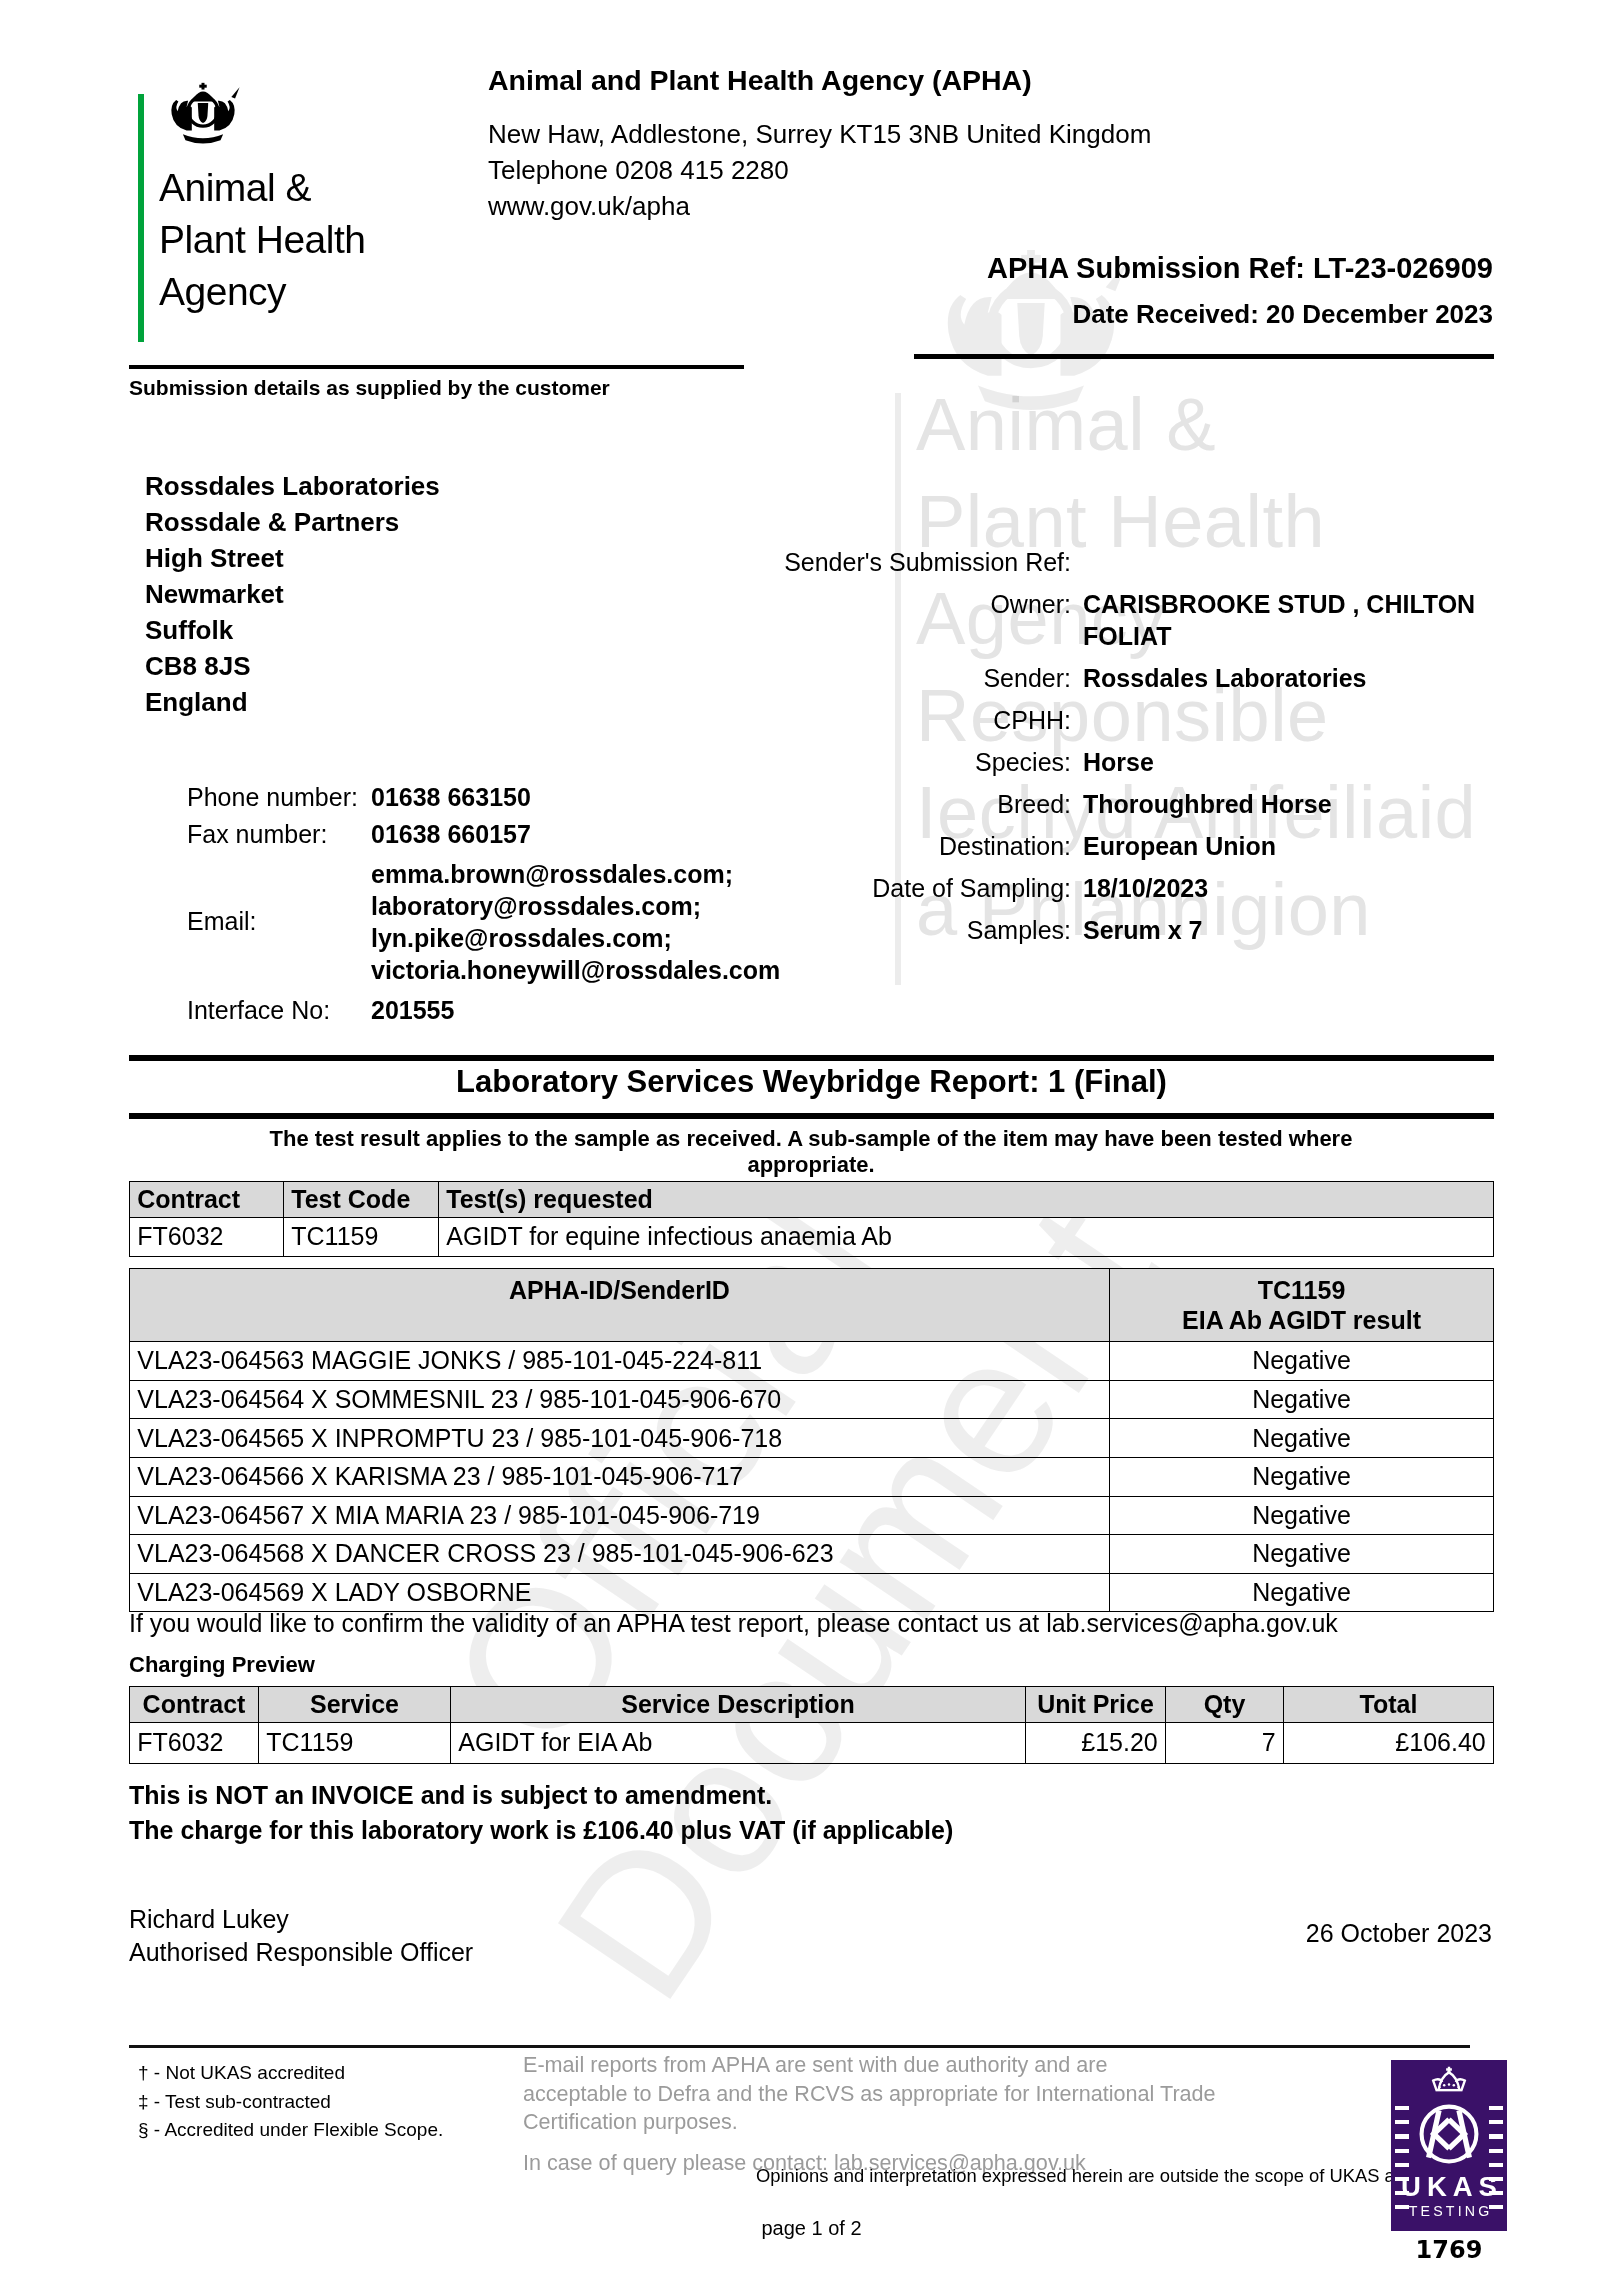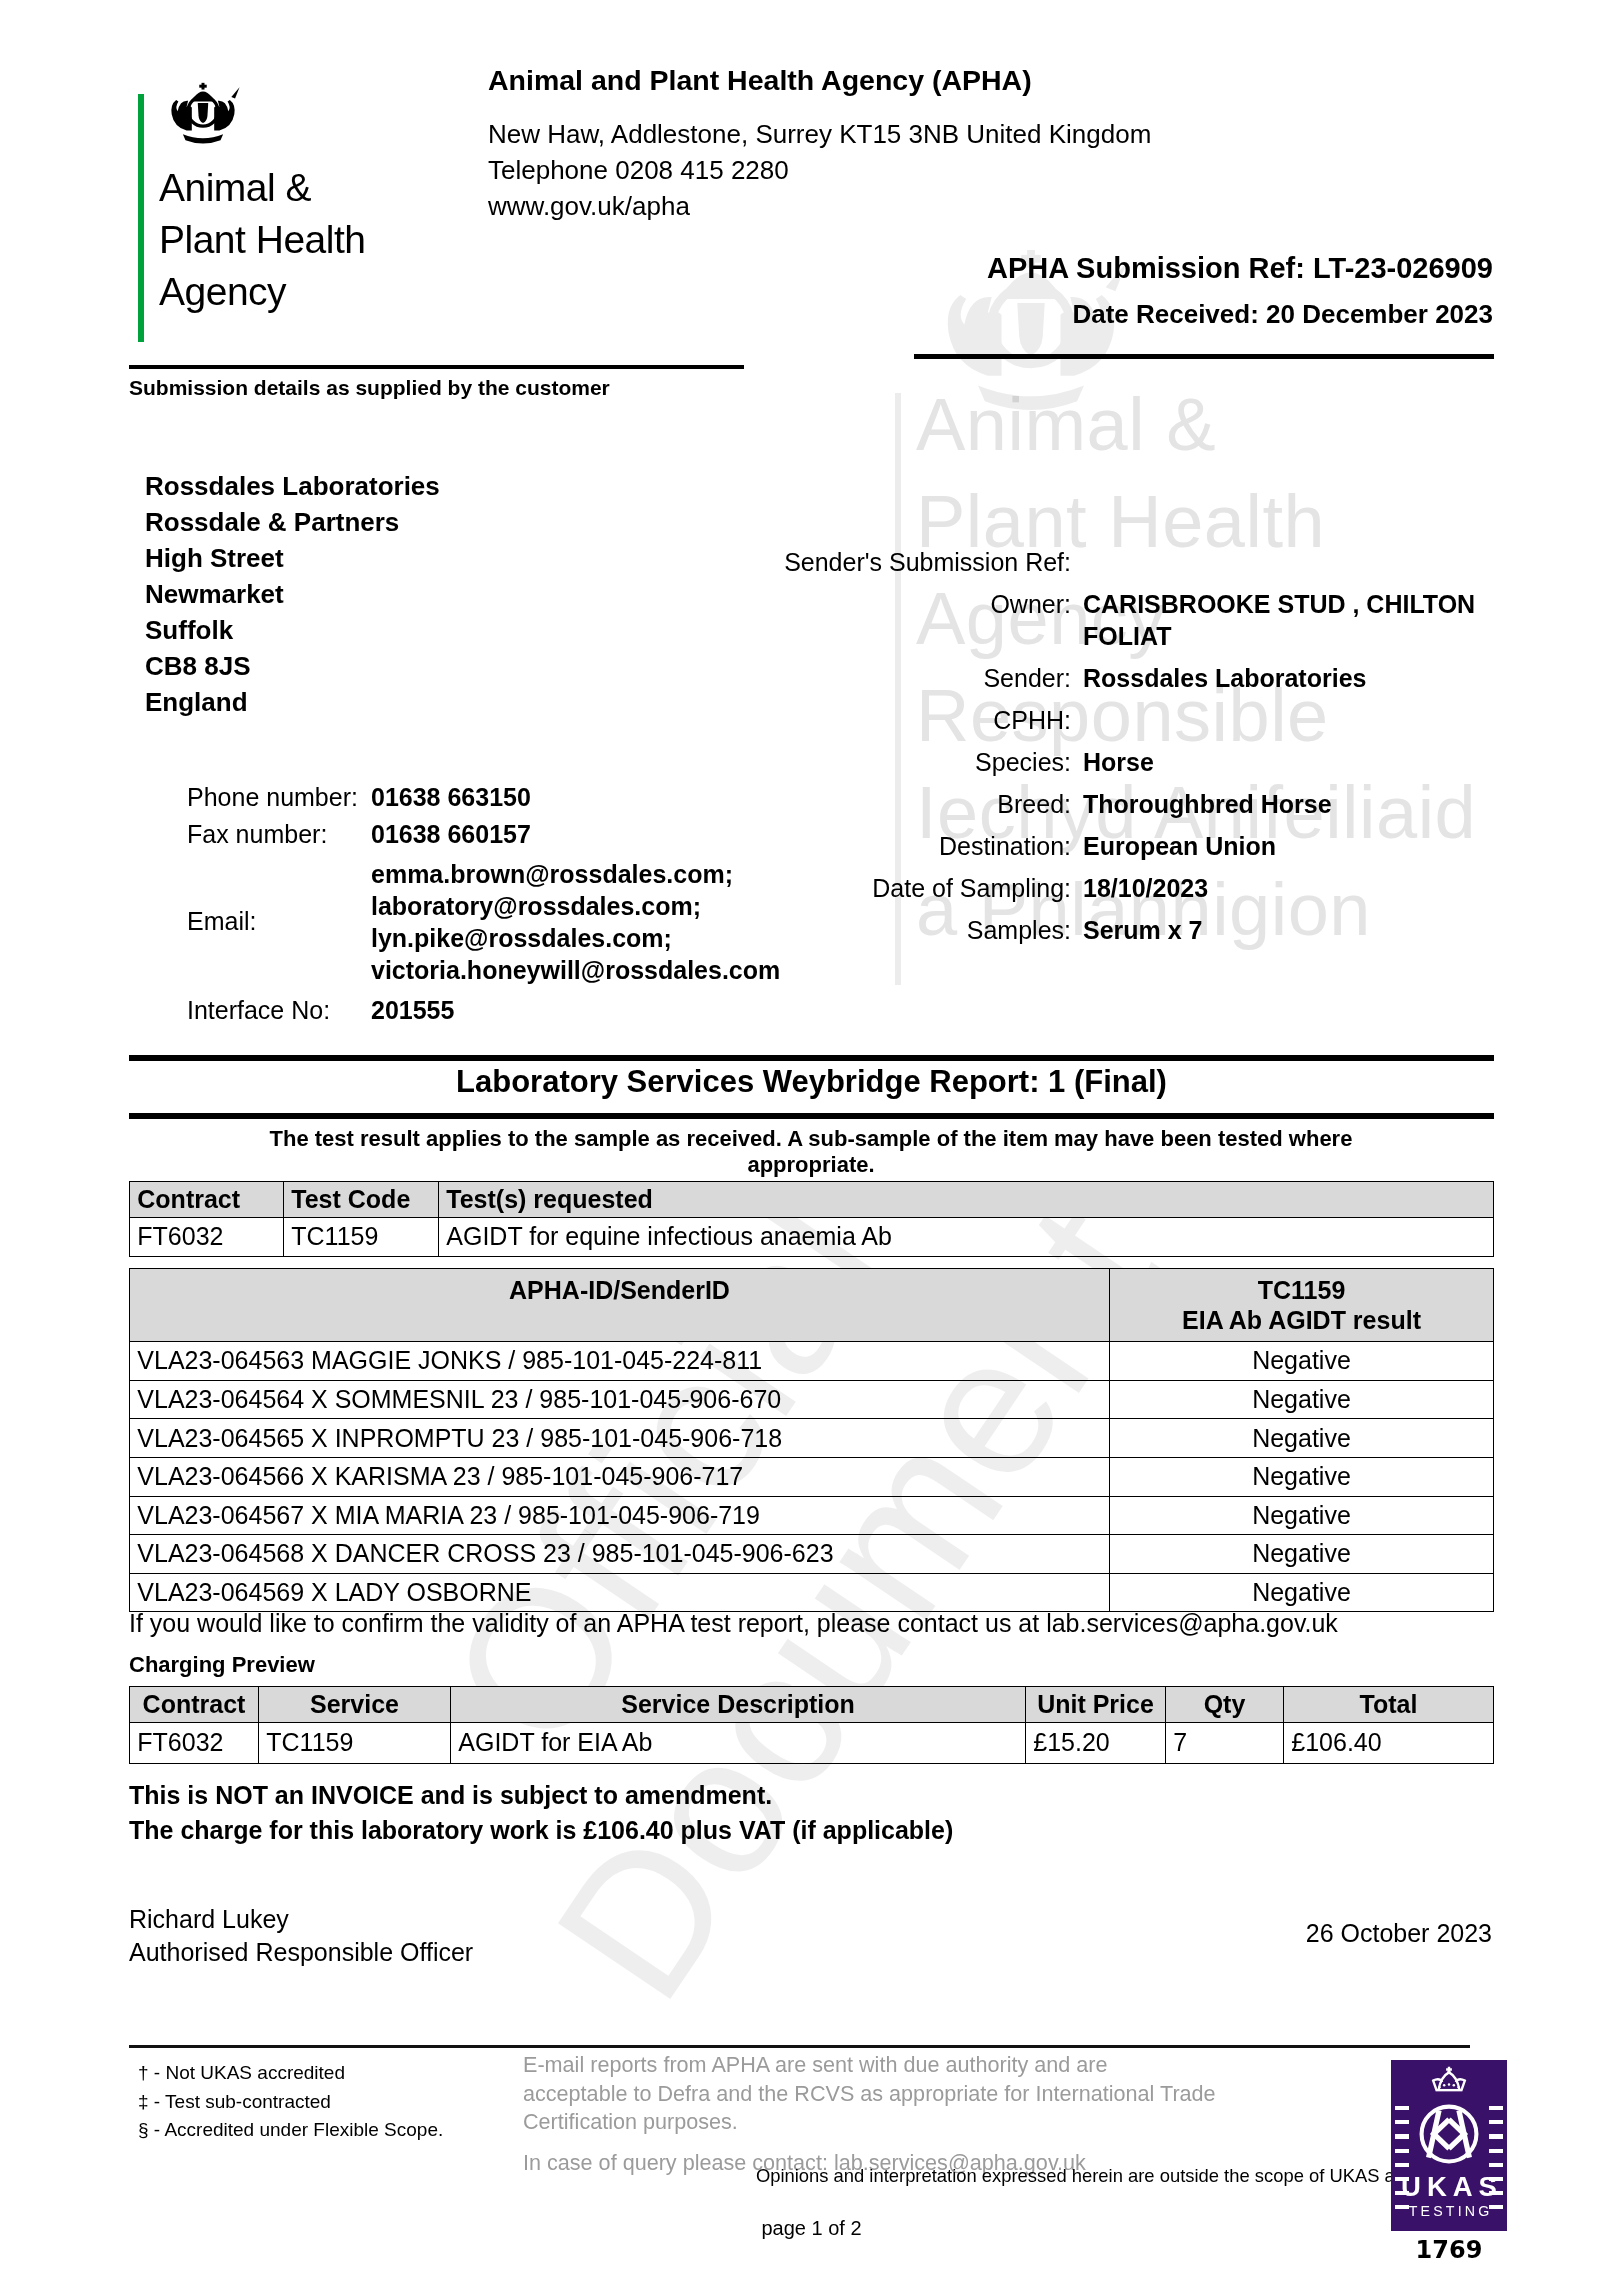--- a/index.html
+++ b/index.html
@@ -54,21 +54,21 @@
   .tbl1 td{height:33px;}
   .tbl2{left:129px; top:1268px; width:1365px;}
   .tbl2 th{text-align:center; vertical-align:top; padding-top:6.4px; height:63px; line-height:30px;}
   .tbl2 td{height:32px;}
   .tbl2 .res{text-align:center;}
   .note-line{left:129px; top:1609px; font-size:25px; white-space:nowrap;}
   .charging-heading{left:129px; top:1652px; font-size:22px; font-weight:bold;}
   .tbl3{left:129px; top:1686px; width:1365px;}
   .tbl3 th{text-align:center; height:26px;}
   .tbl3 td{height:35px;}
-  .num{}
+  .num{text-align:right;}
   .invoice-notes{left:129px; top:1778px; font-size:25px; font-weight:bold; line-height:35px;}
   
   .signature{left:129px; top:1903px; font-size:25px; line-height:33px;}
   .sig-date{right:130px; top:1919px; font-size:25px; white-space:nowrap;}
   
   .footer-rule{left:129px; top:2045px; width:1341px; height:2.8px; background:#111;}
   .footnotes{left:138px; top:2059px; font-size:19px; line-height:28.5px;}
   .gray-note{left:523px; top:2051px; width:780px; color:var(--foot-gray); font-size:21.6px; line-height:28.5px;}
   .gray-note .p2{margin-top:12px;}
   .opinions{left:129px; top:2165px; width:1365px; text-align:right; font-size:18.4px;}

